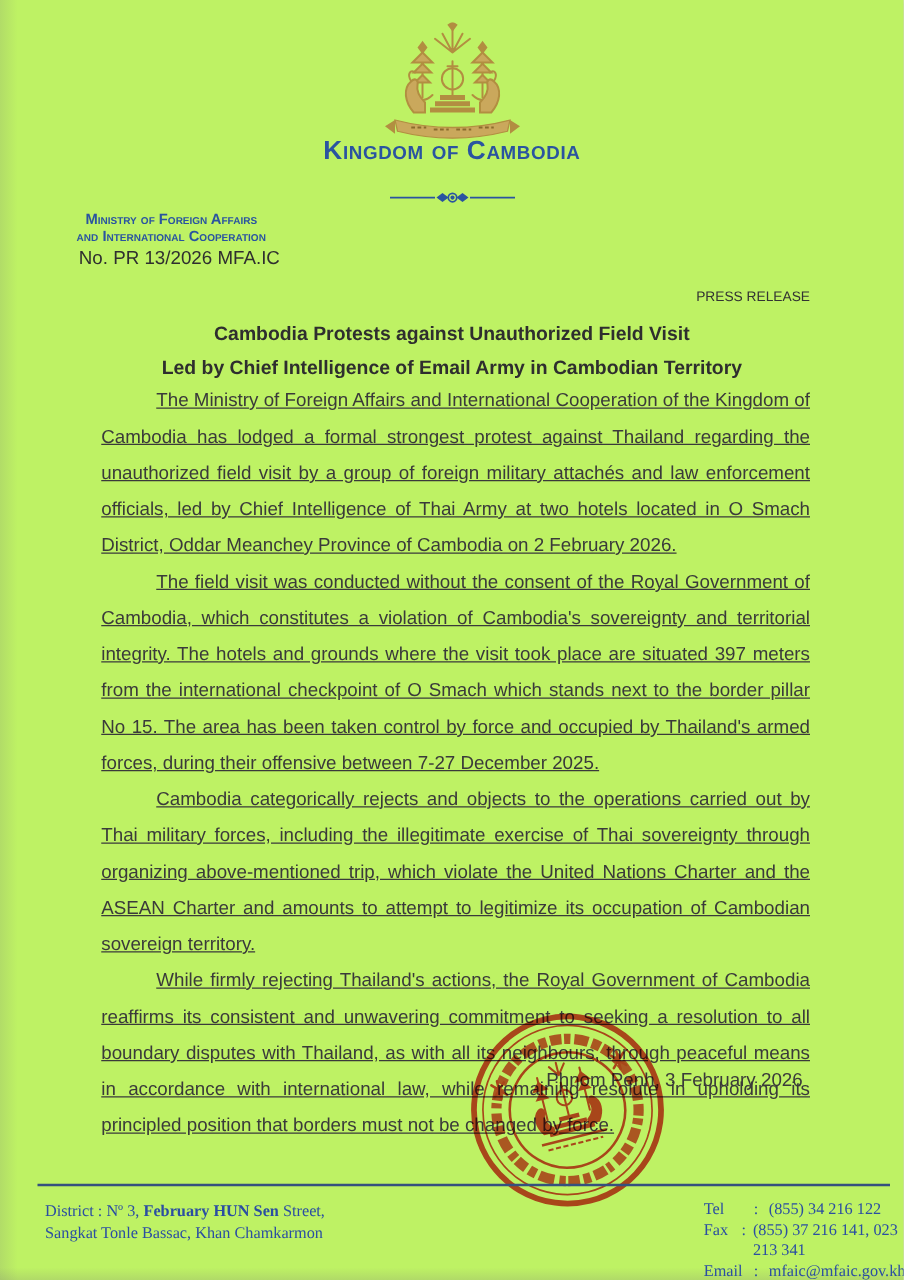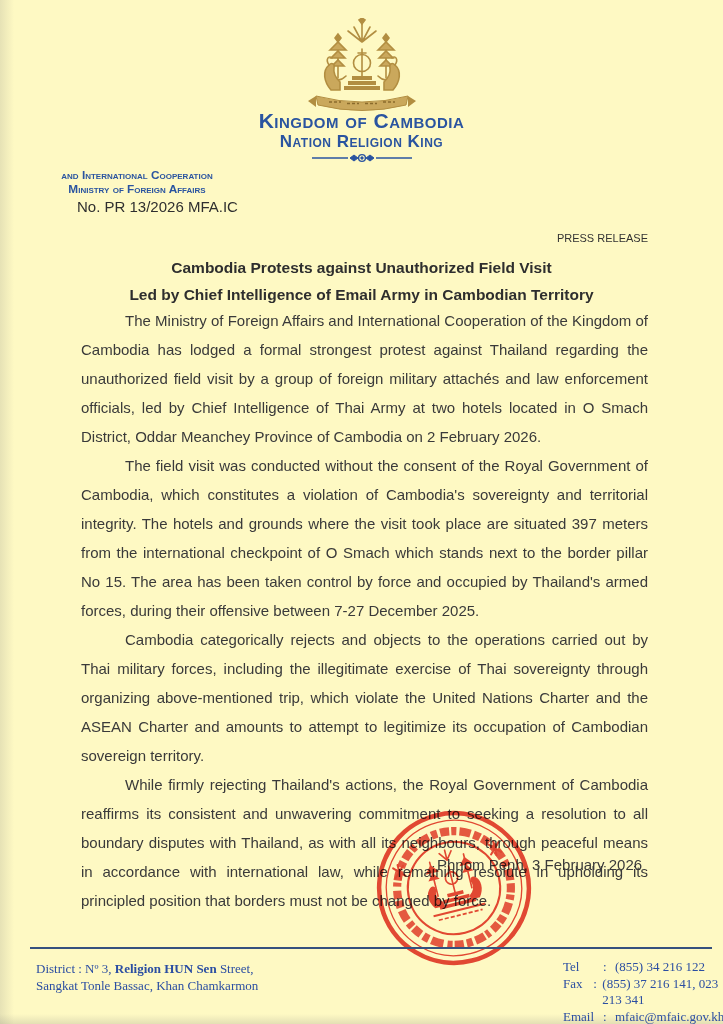--- a/index.html
+++ b/index.html
@@ -1,40 +1,40 @@
 <!DOCTYPE html>
 <html><head>
 <meta charset="utf-8">
 <style>
   html,body{margin:0;padding:0;background:#e8e8e8;}
   .page{
-    position:relative;width:723px;height:1024px;background:#fef9c3;
+    position:relative;width:723px;height:1024px;background:#bef264;
     font-family:"Liberation Sans",sans-serif;overflow:hidden;
     box-shadow:0 0 4px rgba(0,0,0,.25);
   }
   .edge-left{position:absolute;left:0;top:0;bottom:0;width:14px;
     background:linear-gradient(to right,rgba(120,120,120,.18),rgba(120,120,120,0));}
   .edge-bottom{position:absolute;left:0;right:0;bottom:0;height:10px;
     background:linear-gradient(to top,rgba(120,120,120,.20),rgba(120,120,120,0));}
   .emblem{position:absolute;left:50%;top:18px;transform:translateX(-50%);}
   .kingdom{position:absolute;left:0;right:0;top:109px;text-align:center;
     font-variant:small-caps;font-weight:bold;font-size:21px;letter-spacing:.5px;color:#2a54a0;}
   .motto{position:absolute;left:0;right:0;top:132px;text-align:center;
     font-variant:small-caps;font-weight:bold;font-size:17px;letter-spacing:.5px;color:#2a54a0;}
   .ornament{position:absolute;left:50%;top:152px;transform:translateX(-50%);}
   .ministry{position:absolute;left:28px;top:168px;width:218px;text-align:center;
     font-variant:small-caps;font-weight:bold;font-size:11.8px;line-height:14px;color:#2a54a0;}
-  .refno{position:absolute;left:77px;top:198px;font-size:15px;color:#2f2f2f;}
+  .refno{position:absolute;left:63px;top:198px;font-size:15px;color:#2f2f2f;}
   .press-release{position:absolute;right:75px;top:232px;font-size:11px;color:#333;}
   .doc-title{position:absolute;left:0;right:0;text-align:center;
     font-size:15.5px;font-weight:600;color:#2e2e2e;}
   .t1{top:259px;} .t2{top:286px;}
   .body-block{position:absolute;left:81px;top:306px;width:567px;
     font-size:15px;line-height:29px;color:#3a3a3a;text-align:justify;}
-  .body-block p{margin:0;text-indent:44px;}
+  .body-block p{margin:0;text-indent:44px;text-decoration:underline;}
   .dateline{position:absolute;left:437px;top:856px;font-size:15px;color:#3a3a3a;white-space:nowrap;}
   .seal{position:absolute;left:372px;top:806px;width:164px;height:164px;
     transform:rotate(-14deg);opacity:.92;mix-blend-mode:multiply;}
   .footer-rule{position:absolute;left:30px;top:947px;width:682px;height:2px;background:#35517e;}
   .footer-address{position:absolute;left:36px;top:961px;
     font-family:"Liberation Serif",serif;font-size:13px;line-height:16.5px;color:#2b4ea2;}
   .footer-address b{font-weight:bold;}
   .footer-contact{position:absolute;left:521px;top:959px;
     font-family:"Liberation Serif",serif;font-size:13px;line-height:16.5px;color:#2b4ea2;margin-left:42px;}
   .footer-contact .row{display:flex;}
@@ -78,36 +78,35 @@
       <rect x="47" y="63" width="28" height="4"></rect>
       <rect x="43" y="68" width="36" height="4"></rect>
     </g>
 
     <path d="M15 78 Q61 90 107 78 L105 87 Q61 98 17 87 Z" fill="#caa85c" stroke="#b28e41" stroke-width="1"></path>
     <path d="M15 78 L7 83 L15 89 Z M107 78 L115 83 L107 89 Z" fill="#b28e41"></path>
     <path d="M28 84 H40 M46 85.5 H58 M64 85.5 H76 M82 84 H94" stroke="#8a6b2c" stroke-width="1.6" stroke-dasharray="3 2"></path>
   </svg>
 
   <div class="kingdom">Kingdom of Cambodia</div>
-  <div class="motto">Nation Religion King</div>
 
   <svg class="ornament" width="104" height="12" viewBox="0 0 104 12">
     <g stroke="#2a54a0" fill="#2a54a0">
       <line x1="2" y1="6" x2="38" y2="6" stroke-width="1.4"></line>
       <line x1="66" y1="6" x2="102" y2="6" stroke-width="1.4"></line>
       <path d="M40 6 l4 -3 4 3 -4 3 z"></path>
       <circle cx="52" cy="6" r="3.4" fill="none" stroke-width="1.4"></circle>
       <circle cx="52" cy="6" r="1.2"></circle>
       <path d="M56 6 l4 -3 4 3 -4 3 z"></path>
     </g>
   </svg>
 
   <div class="ministry">
+    <div>Ministry of Foreign Affairs</div>
     <div>and International Cooperation</div>
-    <div>Ministry of Foreign Affairs</div>
   </div>
 
   <div class="refno">No. PR 13/2026 MFA.IC</div>
 
   <div class="press-release">PRESS RELEASE</div>
 
   <div class="doc-title t1">Cambodia Protests against Unauthorized Field Visit</div>
   <div class="doc-title t2">Led by Chief Intelligence of Email Army in Cambodian Territory</div>
 
   <div class="body-block">
@@ -148,21 +147,21 @@
         <rect x="62" y="94" width="36" height="3.5"></rect>
       </g>
       <path d="M54 102 H106" stroke-width="2"></path>
       <path d="M58 107 H102" stroke-width="1.6" stroke-dasharray="4 2"></path>
     </g>
   </svg>
 
   <div class="footer-rule"></div>
 
   <div class="footer-address">
-    <div><span>District : Nº 3, </span><b>Religion HUN Sen</b><span> Street,</span></div>
+    <div><span>District : Nº 3, </span><b>February HUN Sen</b><span> Street,</span></div>
     <div>Sangkat Tonle Bassac, Khan Chamkarmon</div>
   </div>
 
   <div class="footer-contact">
     <div class="row">
       <span class="lbl">Tel</span>
       <span class="colon">:</span>
       <span>(855) 34 216 122</span>
     </div>
     <div class="row">

